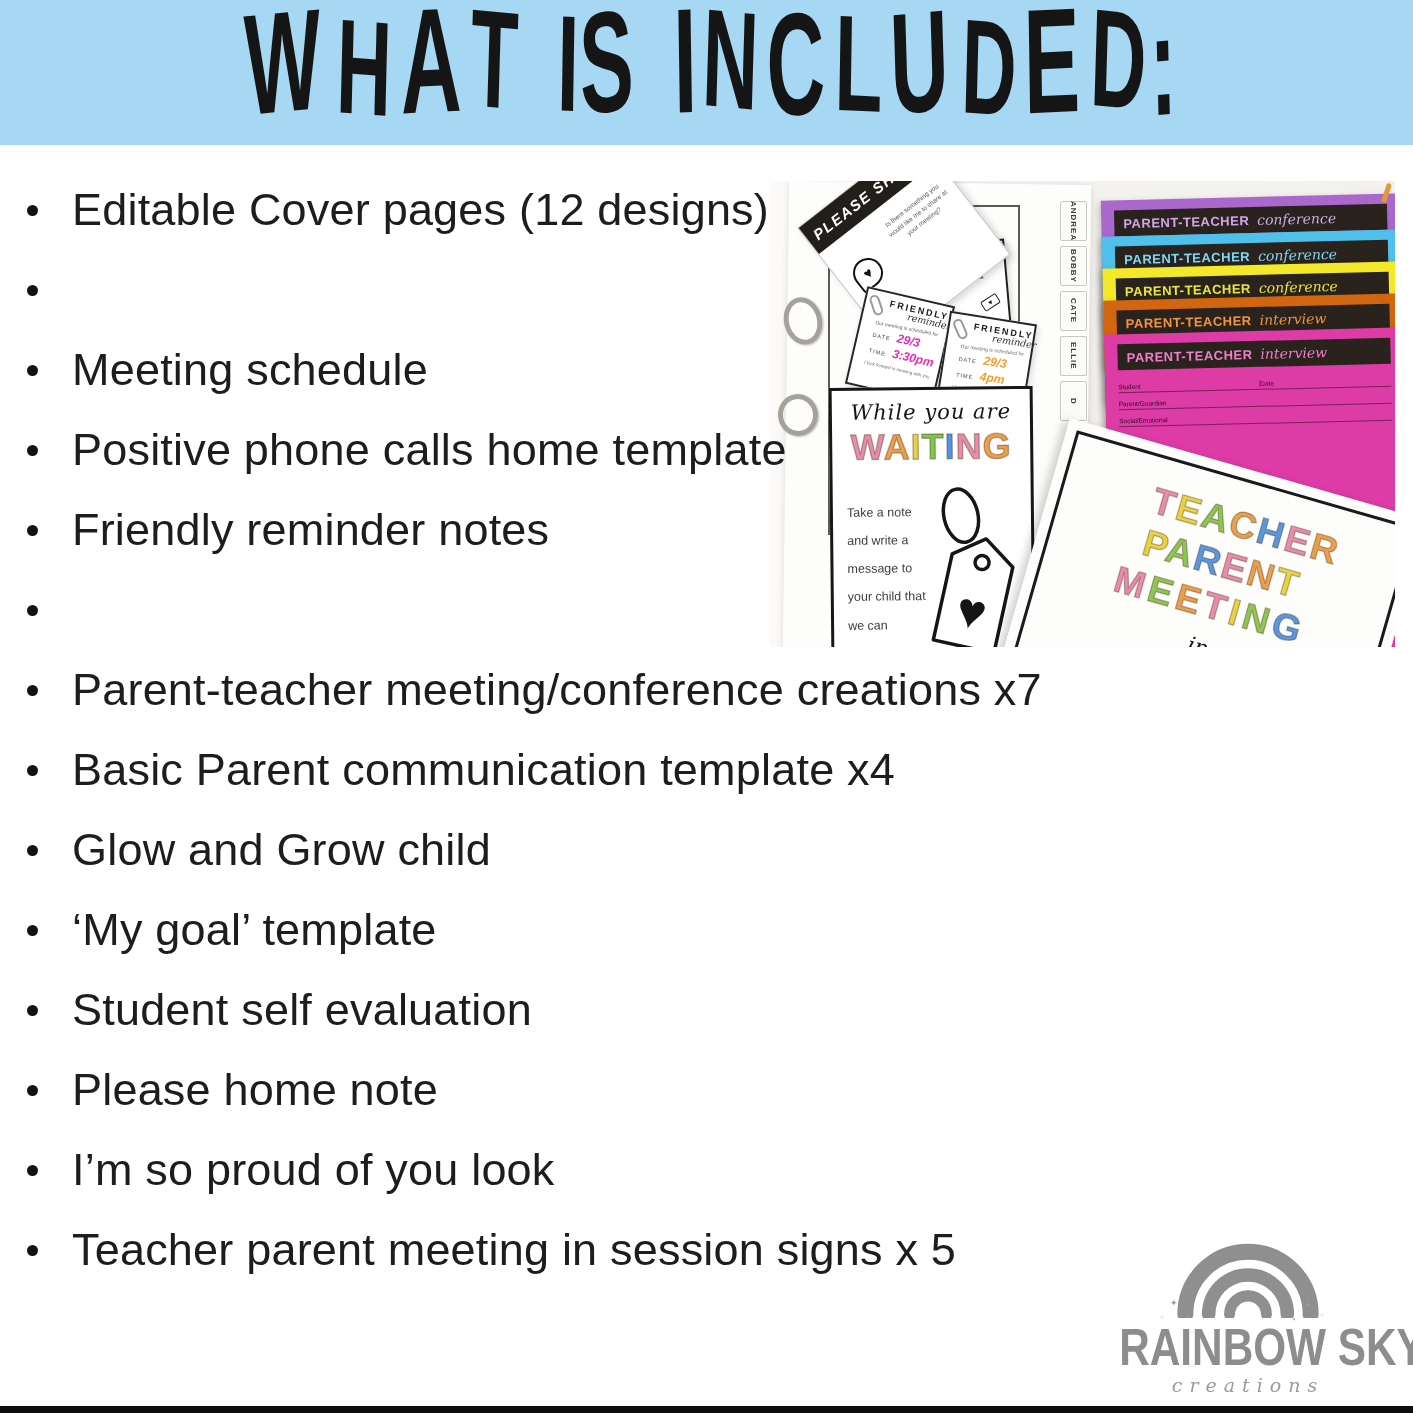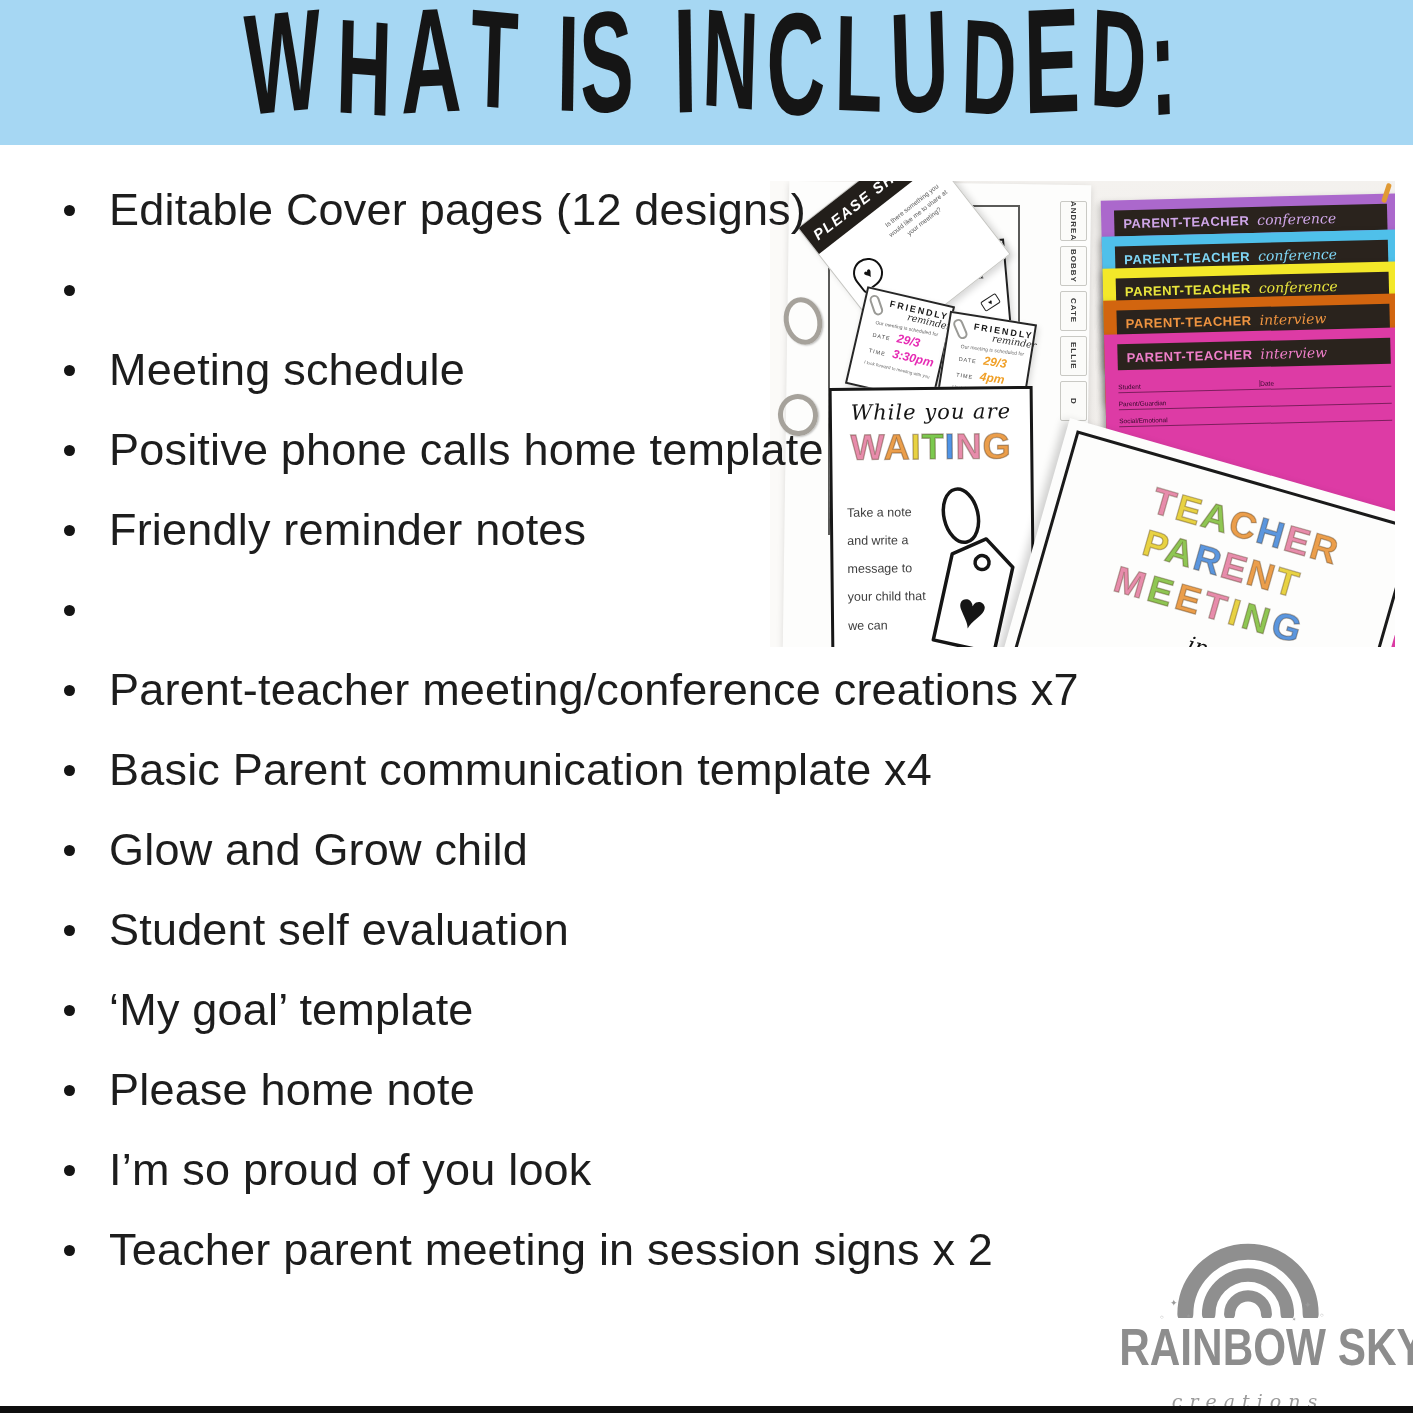--- a/index.html
+++ b/index.html
@@ -20,21 +20,21 @@
   .lt { display:inline-block; transform-origin:center 70%; }
   .lt0 { transform:scaleX(.72) scaleY(1.28) rotate(-3deg); margin:0 -6px; }
   .lt1 { transform:scaleX(.68) scaleY(1.20) rotate(2.5deg) translateY(3px); margin:0 -7px; }
   .lt2 { transform:scaleX(.75) scaleY(1.33) rotate(-1.5deg); margin:0 -6px; }
   .lt3 { transform:scaleX(.69) scaleY(1.24) rotate(3deg) translateY(-3px); margin:0 -7px; }
   .lt4 { transform:scaleX(.72) scaleY(1.30) rotate(-2.5deg) translateY(2px); margin:0 -6px; }
   .lt5 { transform:scaleX(.70) scaleY(1.22) rotate(1.5deg); margin:0 -7px; }
   .lt-space { display:inline-block; width:38px; }
   
   .feature-list { position:absolute; left:0; top:170px; width:1413px; z-index:3; list-style:none; }
-  .feature-list li { height:80px; display:flex; align-items:center;padding-left:37px; }
+  .feature-list li { height:80px; display:flex; align-items:center; }
   .bullet {
     width:11px; height:11px; border-radius:50%; background:#141414;
     margin-left:27px; margin-right:34px; flex:0 0 11px;
   }
   .item-text { font-size:45px; letter-spacing:.2px; color:#1d1d1d; white-space:nowrap; }
   
   .photo {
     position:absolute; left:770px; top:181px; width:625px; height:466px; z-index:1;
     background:linear-gradient(170deg,#f5f3f0 0%, #f0edea 55%, #eceae6 100%); overflow:hidden;
   }
@@ -136,21 +136,21 @@
   .sparkle { position:absolute; color:#9a9a9a; }
   .sp1 { left:62px;  top:66px; font-size:9px; }
   .sp2 { left:78px;  top:80px; font-size:6px; }
   .sp3 { left:52px;  top:82px; font-size:6px; }
   .sp4 { left:196px; top:68px; font-size:9px; }
   .sp5 { left:212px; top:80px; font-size:6px; }
   .sp6 { left:184px; top:84px; font-size:5px; }
   .logo-name { font-size:46px; font-weight:800; color:#8d8d8d; letter-spacing:0px;
     transform:scale(.92,1.12); margin-top:2px; white-space:nowrap; }
   .logo-sub { font-family:"DejaVu Serif", serif; font-style:italic; font-size:19px;
-    color:#9b9b9b; letter-spacing:7px; margin-top:16px; }
+    color:#9b9b9b; letter-spacing:7px; margin-top:0px; }
   
   .bottom-bar { position:absolute; left:0; top:1406px; width:1413px; height:7px; background:#0e0e0e; }
 </style>
 </head>
 <body>
 
 <header class="banner" style="background: rgb(166, 215, 243);">
   <h1><span class="lt lt0">W</span><span class="lt lt1">H</span><span class="lt lt2">A</span><span class="lt lt3">T</span><span class="lt-space"></span><span class="lt lt5">I</span><span class="lt lt0">S</span><span class="lt-space"></span><span class="lt lt2">I</span><span class="lt lt3">N</span><span class="lt lt4">C</span><span class="lt lt5">L</span><span class="lt lt0">U</span><span class="lt lt1">D</span><span class="lt lt2">E</span><span class="lt lt3">D</span><span class="lt lt4">:</span></h1>
 </header>
 
@@ -195,41 +195,41 @@
       <span class="item-text">Basic Parent communication template x4</span>
     </li>
 
     <li>
       <span class="bullet"></span>
       <span class="item-text">Glow and Grow child</span>
     </li>
 
     <li>
       <span class="bullet"></span>
+      <span class="item-text">‘My goal’ template</span>
+    </li>
+
+    <li>
+      <span class="bullet"></span>
       <span class="item-text">Student self evaluation</span>
     </li>
 
     <li>
       <span class="bullet"></span>
-      <span class="item-text">‘My goal’ template</span>
-    </li>
-
-    <li>
-      <span class="bullet"></span>
       <span class="item-text">Please home note</span>
     </li>
 
     <li>
       <span class="bullet"></span>
       <span class="item-text">I’m so proud of you look</span>
     </li>
 
     <li>
       <span class="bullet"></span>
-      <span class="item-text">Teacher parent meeting in session signs x 2</span>
+      <span class="item-text">Teacher parent meeting in session signs x 5</span>
     </li>
   </ul>
 
 <div class="photo">
   <div class="binder-edge"></div>
   <div class="sheet"></div>
   <div class="page-frame"></div>
   <div class="handwriting">Not</div>
   <div class="ring ring1"></div>
   <div class="ring ring2"></div>

